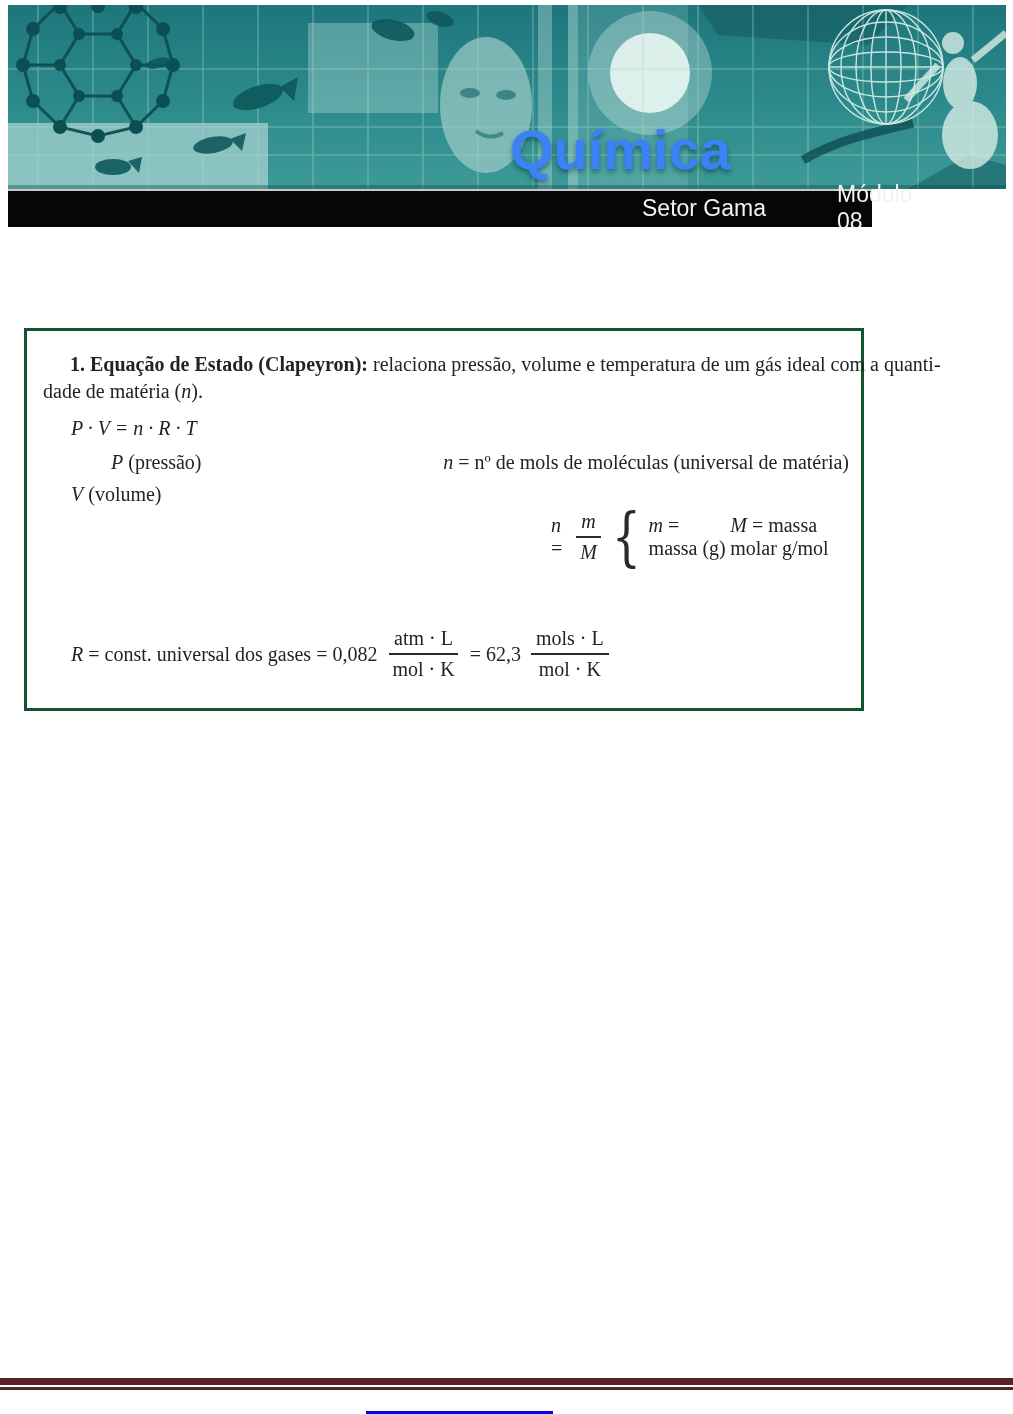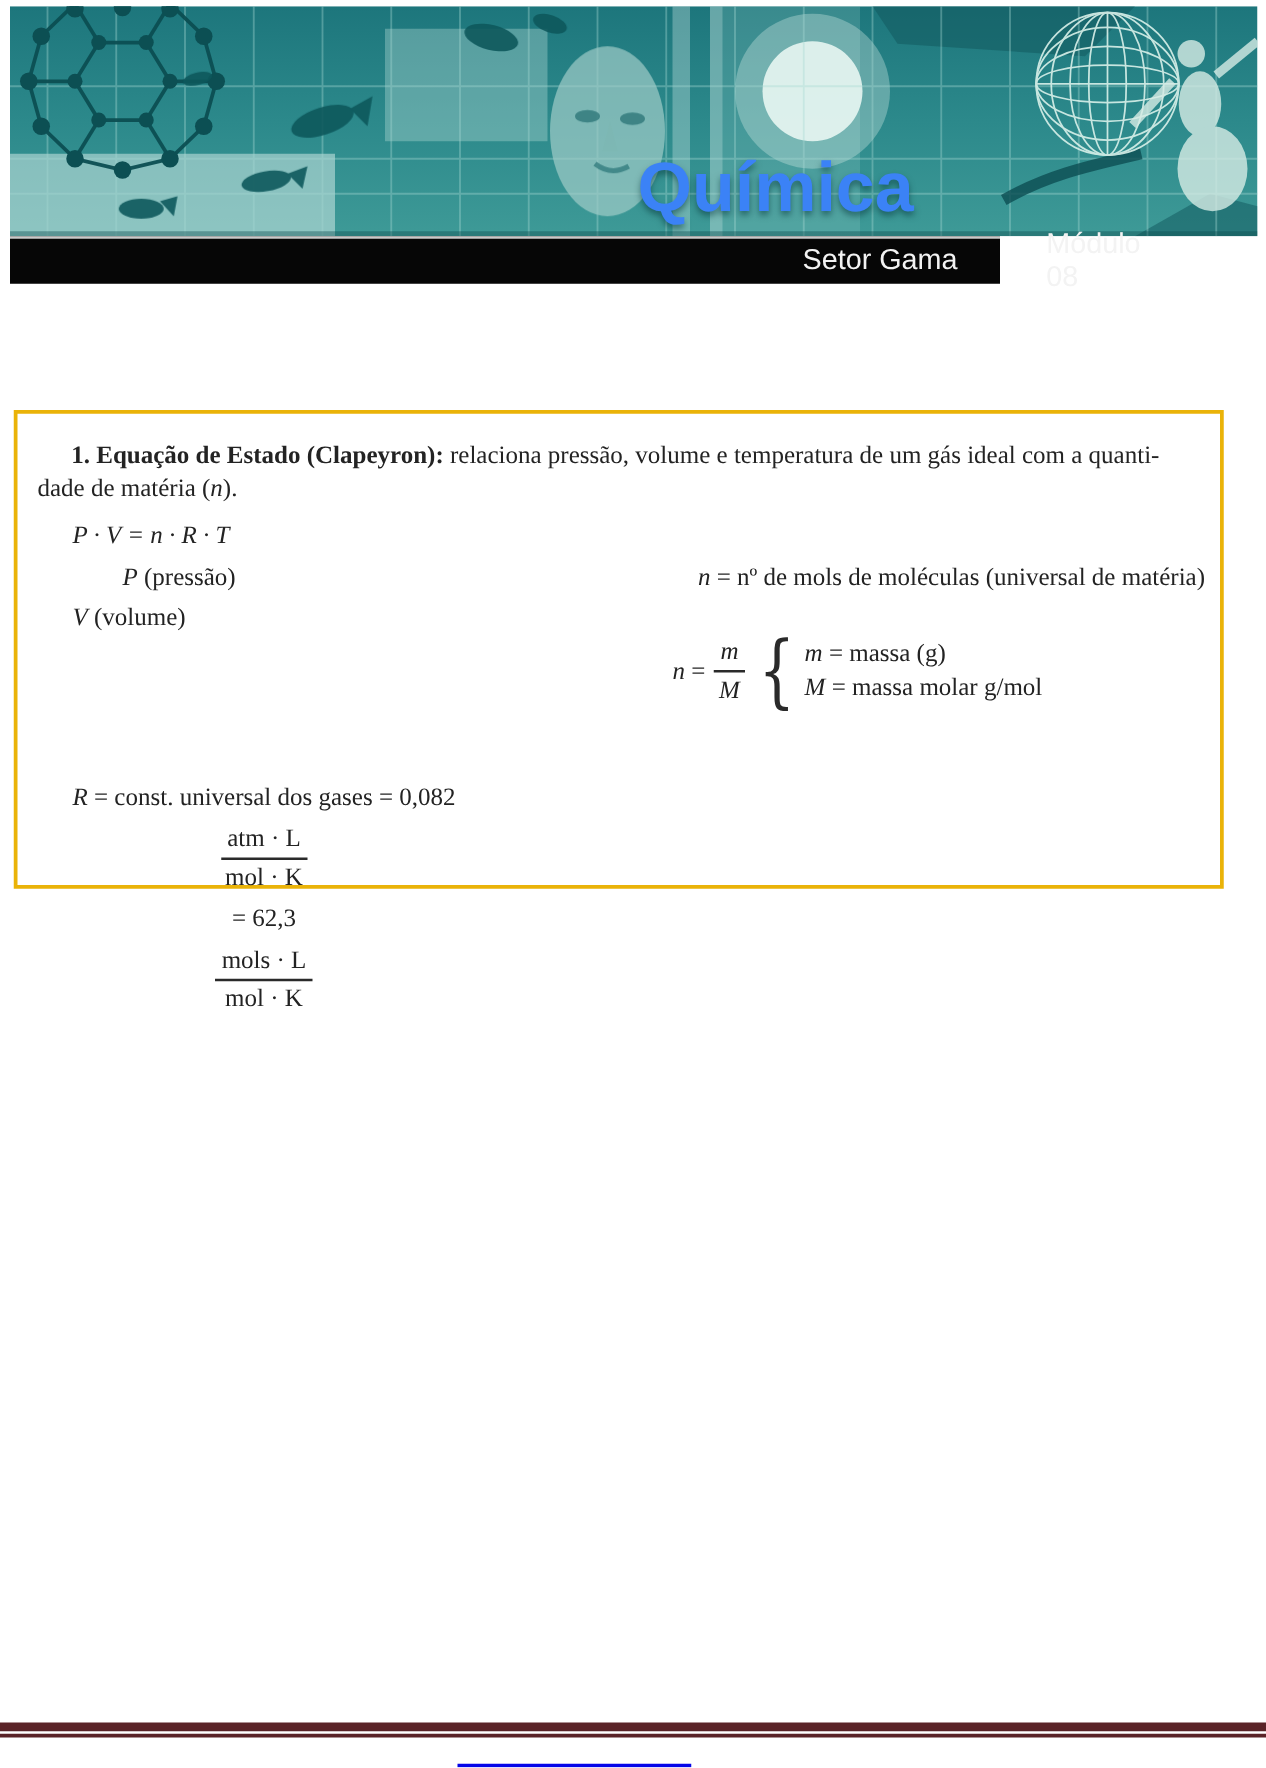--- a/index.html
+++ b/index.html
@@ -10,60 +10,60 @@
 
   
   .header { position:absolute; left:8px; top:5px; width:998px; height:184px; }
   .header svg { position:absolute; left:0; top:0; width:100%; height:100%; display:block; }
   .brand {
     position:absolute; left:502px; top:112px;
     font-family:"Liberation Sans", sans-serif; font-weight:700; font-size:56px;
     color:#3b82f6; letter-spacing:0; text-shadow:0 3px 5px rgba(8,55,58,.55);
   }
   .topbar {
-    position:absolute; left:8px; top:189px; width:792px; height:38px;
+    position:absolute; left:8px; top:189px; width:864px; height:38px;
     background:#060606; border-top:2px solid #c9c9c9; box-sizing:border-box;
   }
   .topbar span {
     position:absolute; top:48%; transform:translateY(-50%);
     color:#f3f3f3; font-family:"Liberation Sans", sans-serif; font-size:23px;
   }
   .sector { left:634px; }
   .module { left:829px; }
 
   
   .box {
-    position:absolute; left:11px; top:328px; width:968px; height:383px;
-    border:3px solid #eab308; box-sizing:border-box; background:#fff;
+    position:absolute; left:24px; top:328px; width:840px; height:383px;
+    border:3px solid #14532d; box-sizing:border-box; background:#fff;
     font-size:20px; color:#232323;
   }
   .box i { font-style:italic; }
   .para {
     position:absolute; left:16px; top:20px; margin:0; line-height:27px;
     text-indent:27px; white-space:nowrap;
   }
   .eq-state { position:absolute; left:44px; top:86px; font-style:italic; }
   .def-p   { position:absolute; left:44px; top:120px;margin-left:40px; }
   .ndef    { position:absolute; right:12px; top:120px; }
   .def-v   { position:absolute; left:44px; top:152px; }
   .def-t   { position:absolute; left:44px; top:212px; word-spacing:4px; }
 
   .nformula { position:absolute; left:524px; top:178px; display:flex; align-items:center; }
   .nformula .lhs { margin-right:6px; }
-  .rformula { position:absolute; left:44px; top:296px; display:flex; align-items:center; gap:10px;flex-direction:column; }
+  .rformula { position:absolute; left:44px; top:296px; display:flex; align-items:center; gap:10px; }
 
   .frac { display:inline-flex; flex-direction:column; align-items:center; line-height:1.15; }
   .frac .num { display:block; padding:0 5px 3px; border-bottom:2px solid #2a2a2a; }
   .frac .den { display:block; padding:3px 5px 0; }
 
   .brace {
     font-size:64px; line-height:56px; font-weight:400; color:#2a2a2a;
     transform:scaleX(.72); margin-left:4px; font-family:"DejaVu Serif", serif;
   }
-  .cases { display:flex; flex-direction:column; gap:4px; margin-left:2px; }
+  .cases { display:flex; flex-direction:row; gap:4px; margin-left:2px; }
 
   
   .rule-thick { position:absolute; left:0; top:1378px; width:1013px; height:7px; background:#5a2327; }
   .rule-thin  { position:absolute; left:0; top:1387px; width:1013px; height:3px; background:#5a2327; }
   .link-line  { position:absolute; left:366px; top:1411px; width:187px; height:3px; background:#0505e8; cursor:pointer; }
 </style>
 </head>
 <body>
 
 <div class="page">

